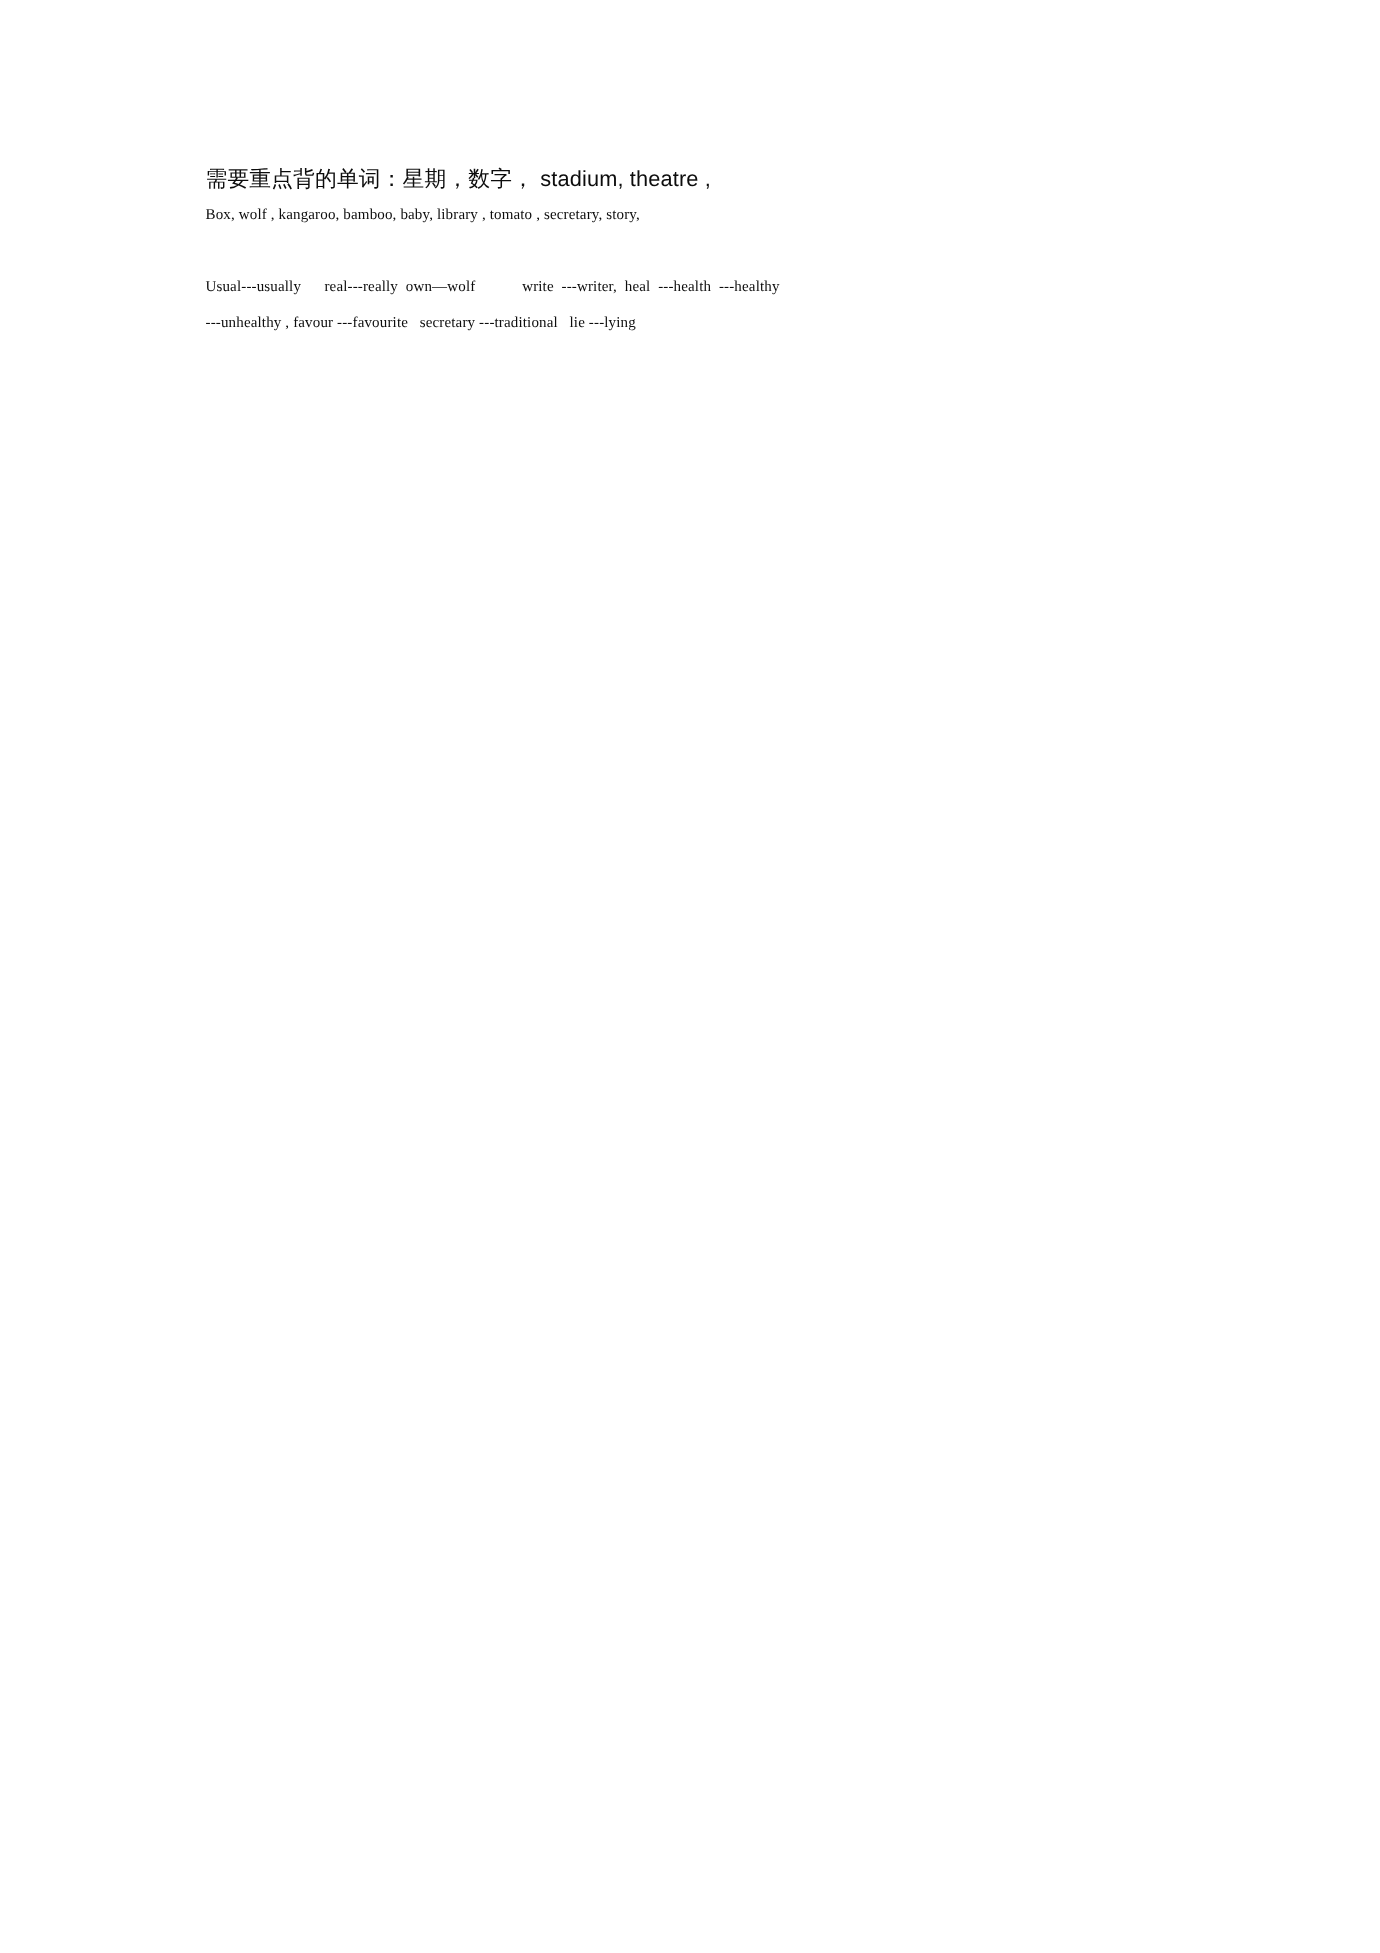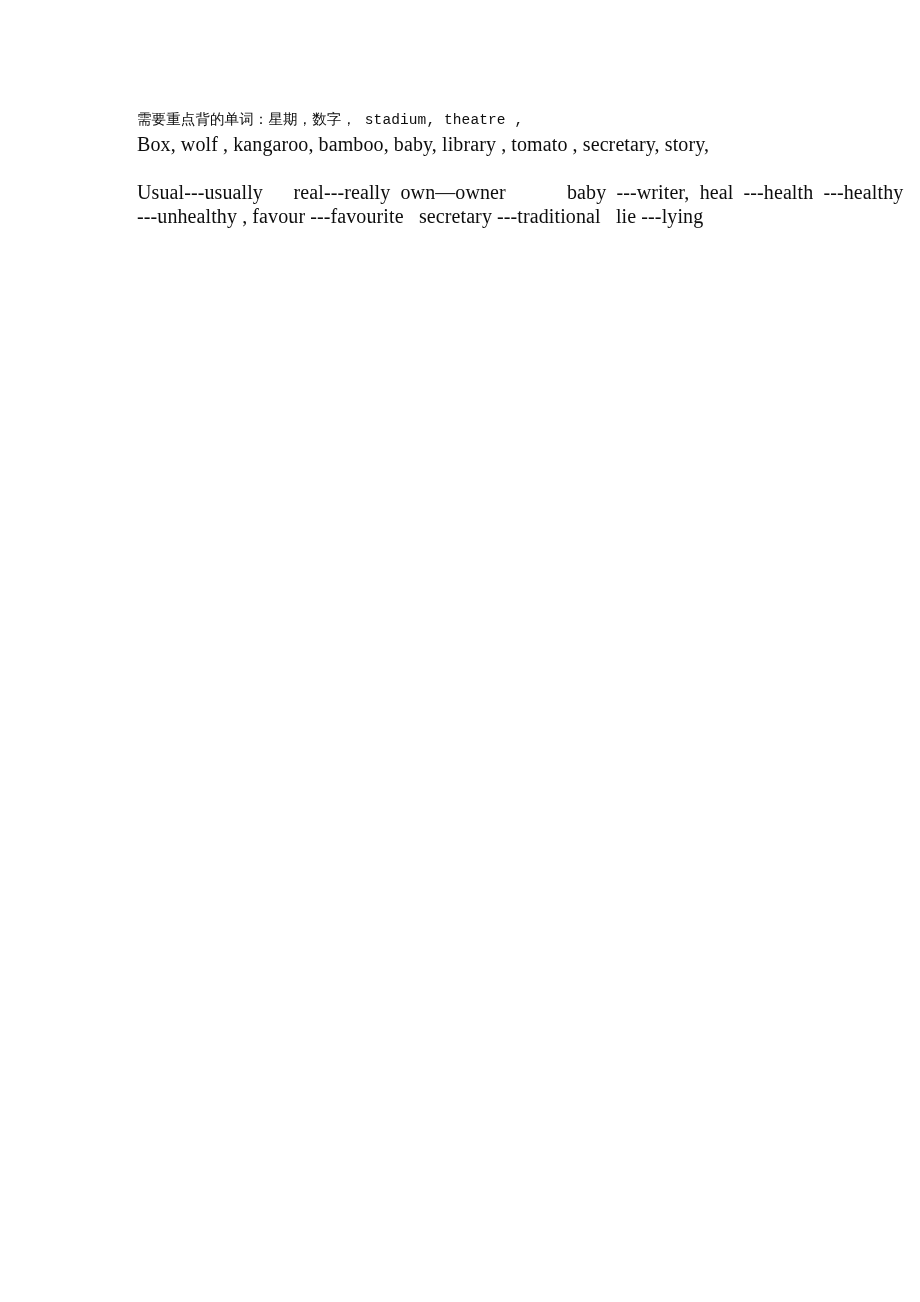--- a/index.html
+++ b/index.html
@@ -32,52 +32,52 @@
     top: 108px;
     width: 700px;
   }
 
   .para {
     margin: 0;
     padding: 0;
   }
 
   .line {
-    font-size: 20px;
+    font-size: 10px;
     line-height: 24px;
     white-space: pre;
     letter-spacing: 0.1px;
     color: #0d0d0d;
   }
 
   .blank-line {
     height: 24px;
     line-height: 24px;
     font-size: 15.5px;
   }
 
   .cjk {
-    font-family: Liberation Mono, monospace;
+    font-family: Liberation Sans, sans-serif;
     font-size: 14.5px;
   }
 </style>
 </head>
 <body>
 
 <div class="page">
 
   <div class="doc-body">
 
     <div class="para">
       <div class="line cjk">需要重点背的单词：星期，数字， stadium, theatre ,</div>
       <div class="line">Box, wolf , kangaroo, bamboo, baby, library , tomato , secretary, story,</div>
     </div>
 
     <div class="blank-line"> </div>
 
     <div class="para">
-      <div class="line">Usual---usually      real---really  own—owner            baby  ---writer,  heal  ---health  ---healthy</div>
+      <div class="line">Usual---usually      real---really  own—wolf            write  ---writer,  heal  ---health  ---healthy</div>
       <div class="line">---unhealthy , favour ---favourite   secretary ---traditional   lie ---lying</div>
     </div>
 
   </div>
 
 </div>
 
 </body></html>

